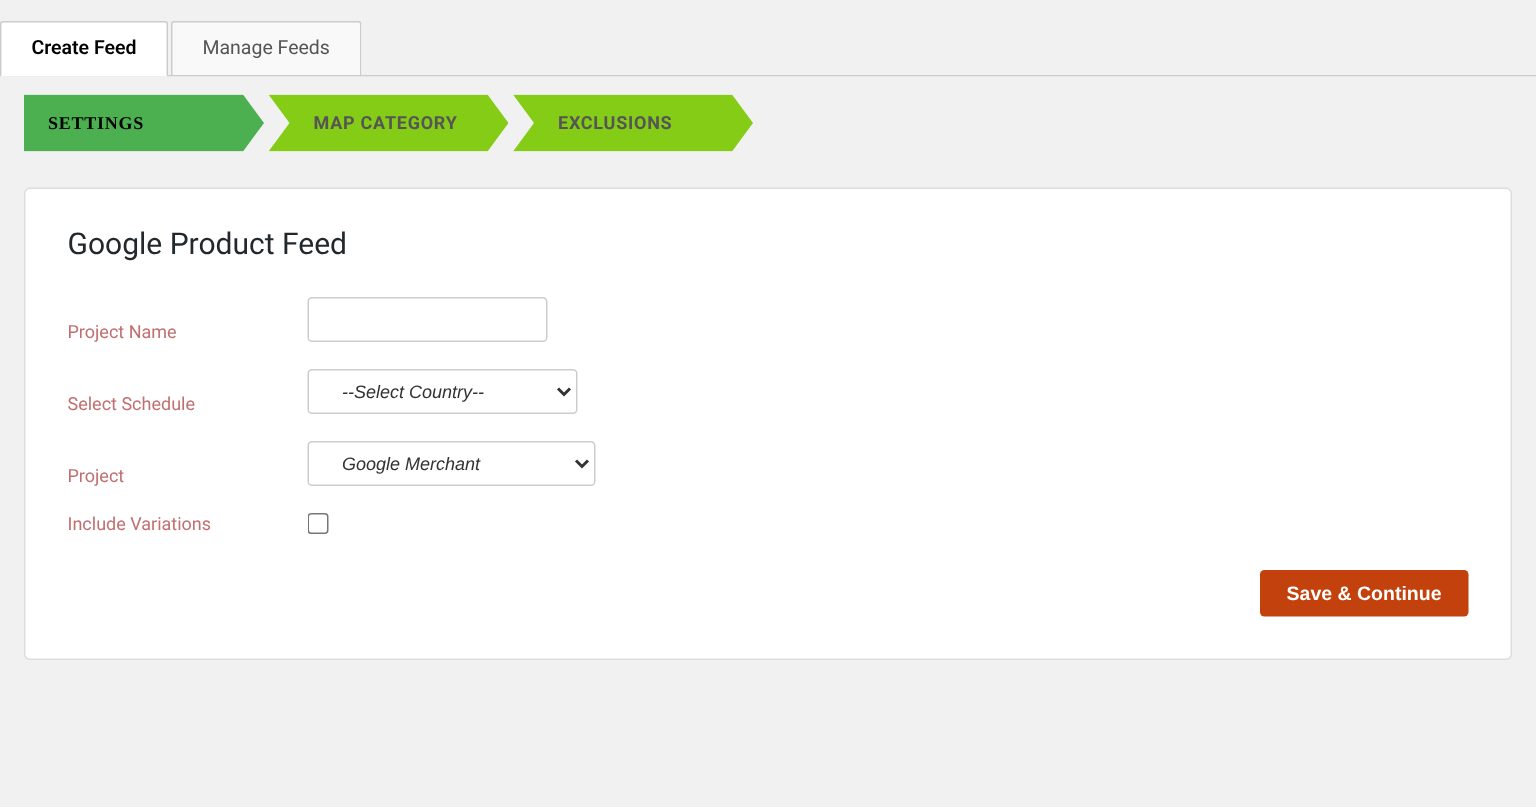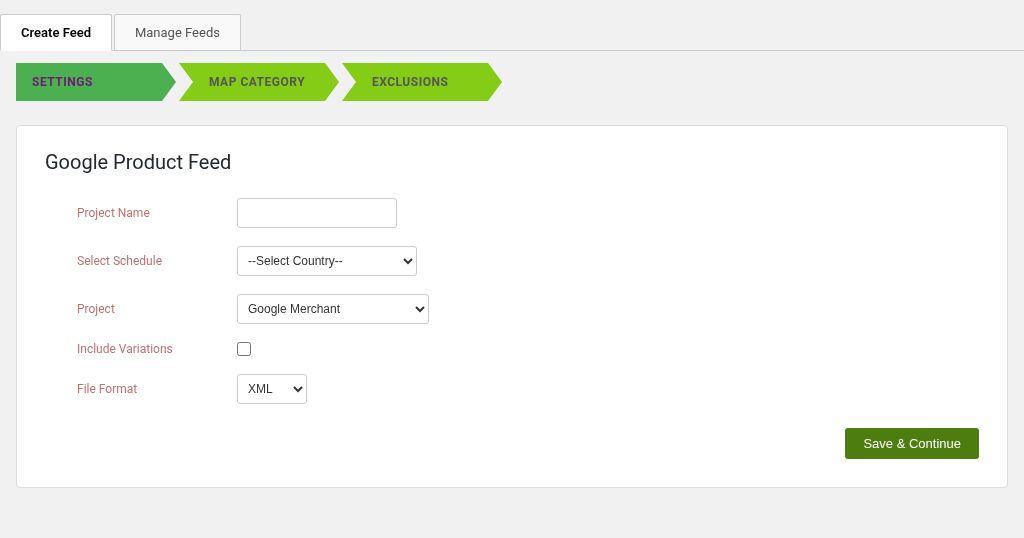--- a/index.html
+++ b/index.html
@@ -69,21 +69,22 @@
       min-width: 160px;
       text-transform: uppercase;
       margin-right: 3px;
     }
     .step:first-child {
       clip-path: polygon(0 0, calc(100% - 14px) 0, 100% 50%, calc(100% - 14px) 100%, 0 100%);
       padding-left: 16px;
     }
     .step.active {
       background: #4caf50;
-      color: #701a75;
+      color: #000000;
+      font-family: Liberation Serif, serif;
     }
     .step.inactive {
       background: #84cc16;
       color: #555;
     }
 
     
     .content-area {
       margin: 12px 16px;
       background: #fff;
@@ -94,23 +95,22 @@
 
     .form-title {
       font-size: 20px;
       font-weight: 400;
       color: #23282d;
       margin-bottom: 24px;
     }
 
     .form-row {
       display: flex;
-      align-items: center;
+      align-items: flex-end;
       margin-bottom: 18px;
-      margin-left: 32px;
     }
 
     .form-label {
       width: 160px;
       font-size: 12px;
       color: #c07070;
       flex-shrink: 0;
     }
 
     .form-control {
@@ -123,24 +123,25 @@
       outline: none;
     }
 
     input.form-control {
       width: 160px;
       height: 30px;
     }
 
     select.form-control {
       height: 30px;
-      padding: 4px 6px;
+      padding: 4px 18px;
       cursor: pointer;
       -webkit-appearance: auto;
       appearance: auto;
+      font-style: italic;
     }
 
     .select-country {
       width: 180px;
     }
     .select-channel {
       width: 192px;
     }
     .select-format {
       width: 70px;
@@ -159,28 +160,28 @@
       cursor: pointer;
     }
 
     .form-actions {
       display: flex;
       justify-content: flex-end;
       margin-top: 24px;
     }
 
     .btn-save {
-      background: #4d7c0f;
+      background: #c2410c;
       color: #fff;
       border: none;
       border-radius: 3px;
       padding: 8px 18px;
       font-size: 13px;
       cursor: pointer;
-      font-weight: 400;
+      font-weight: 700;
     }
   </style>
 </head>
 <body>
 
 <div class="app-wrapper">
 
   <div class="tab-bar">
     <div class="tab active">Create Feed</div>
     <div class="tab">Manage Feeds</div>
@@ -221,28 +222,20 @@
       </select>
     </div>
 
     <div class="form-row">
       <label class="form-label">Include Variations</label>
       <div class="checkbox-wrap">
         <input type="checkbox" style="">
       </div>
     </div>
 
-    <div class="form-row">
-      <label class="form-label">File Format</label>
-      <select class="form-control select-format">
-        <option selected="">XML</option>
-        <option>CSV</option>
-        <option>TSV</option>
-      </select>
-    </div>
 
 
     <div class="form-actions">
       <button class="btn-save">Save &amp; Continue</button>
     </div>
   </div>
 
 </div>
 
 </body></html>

